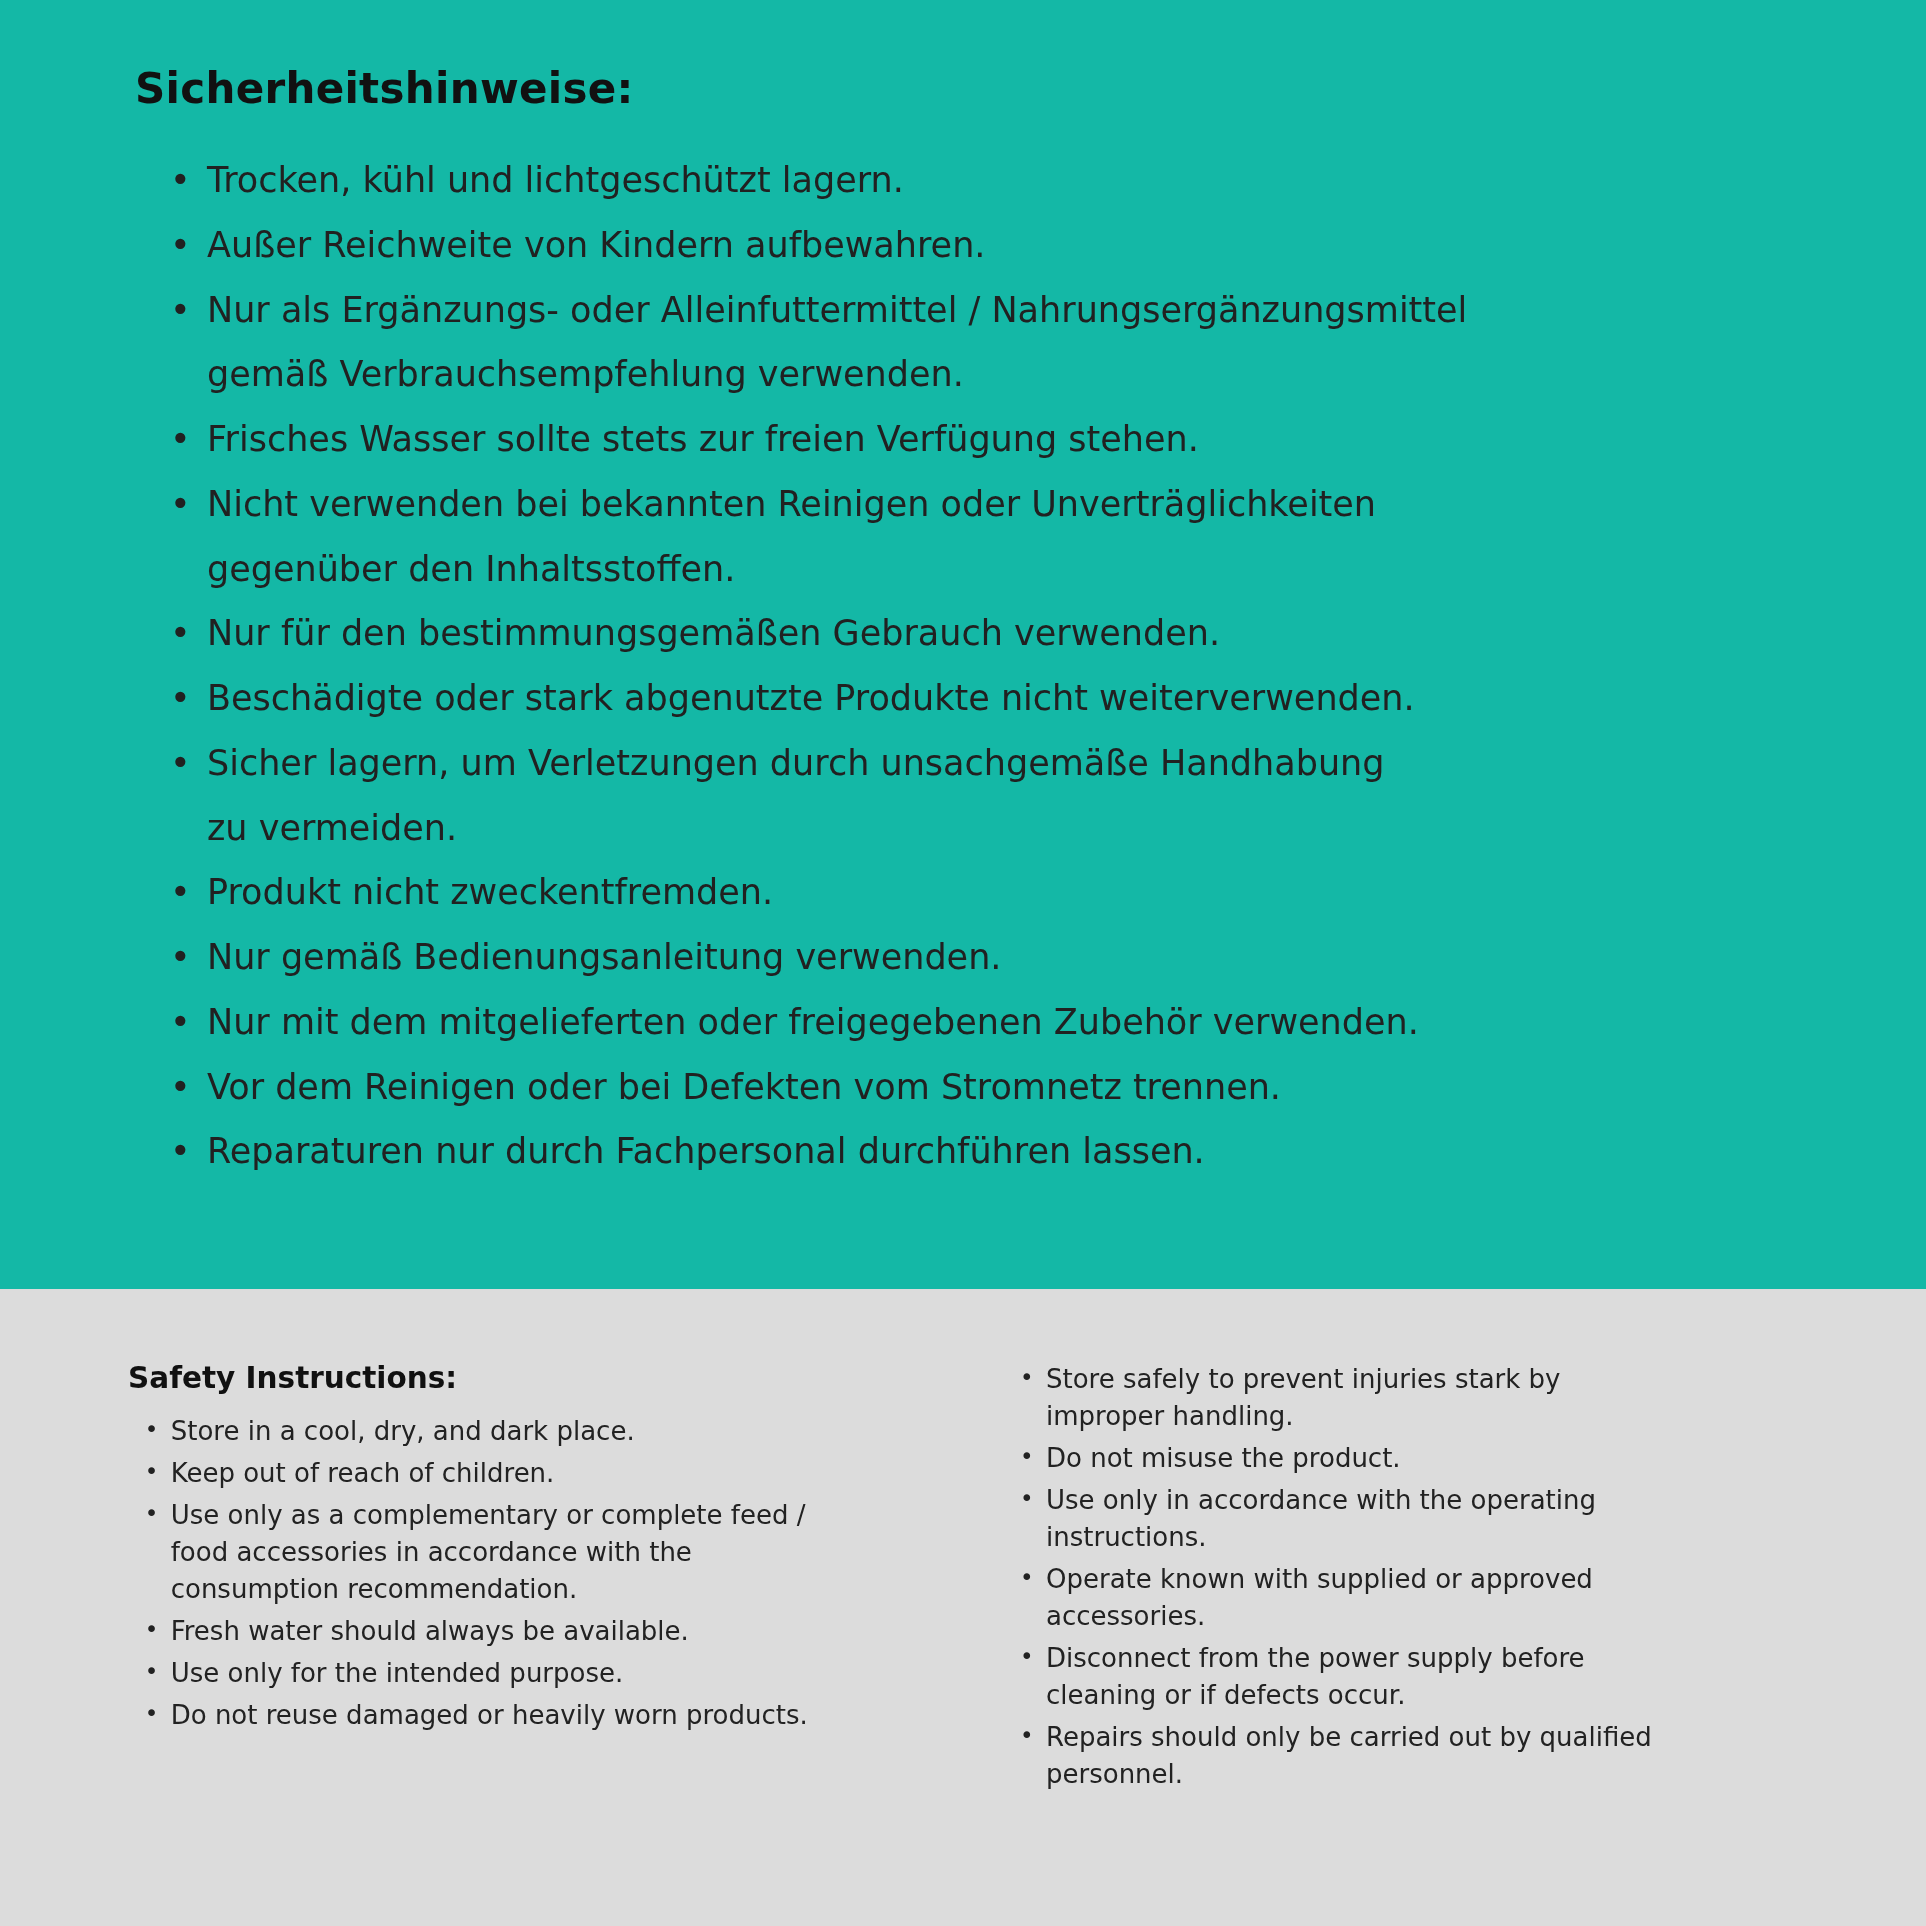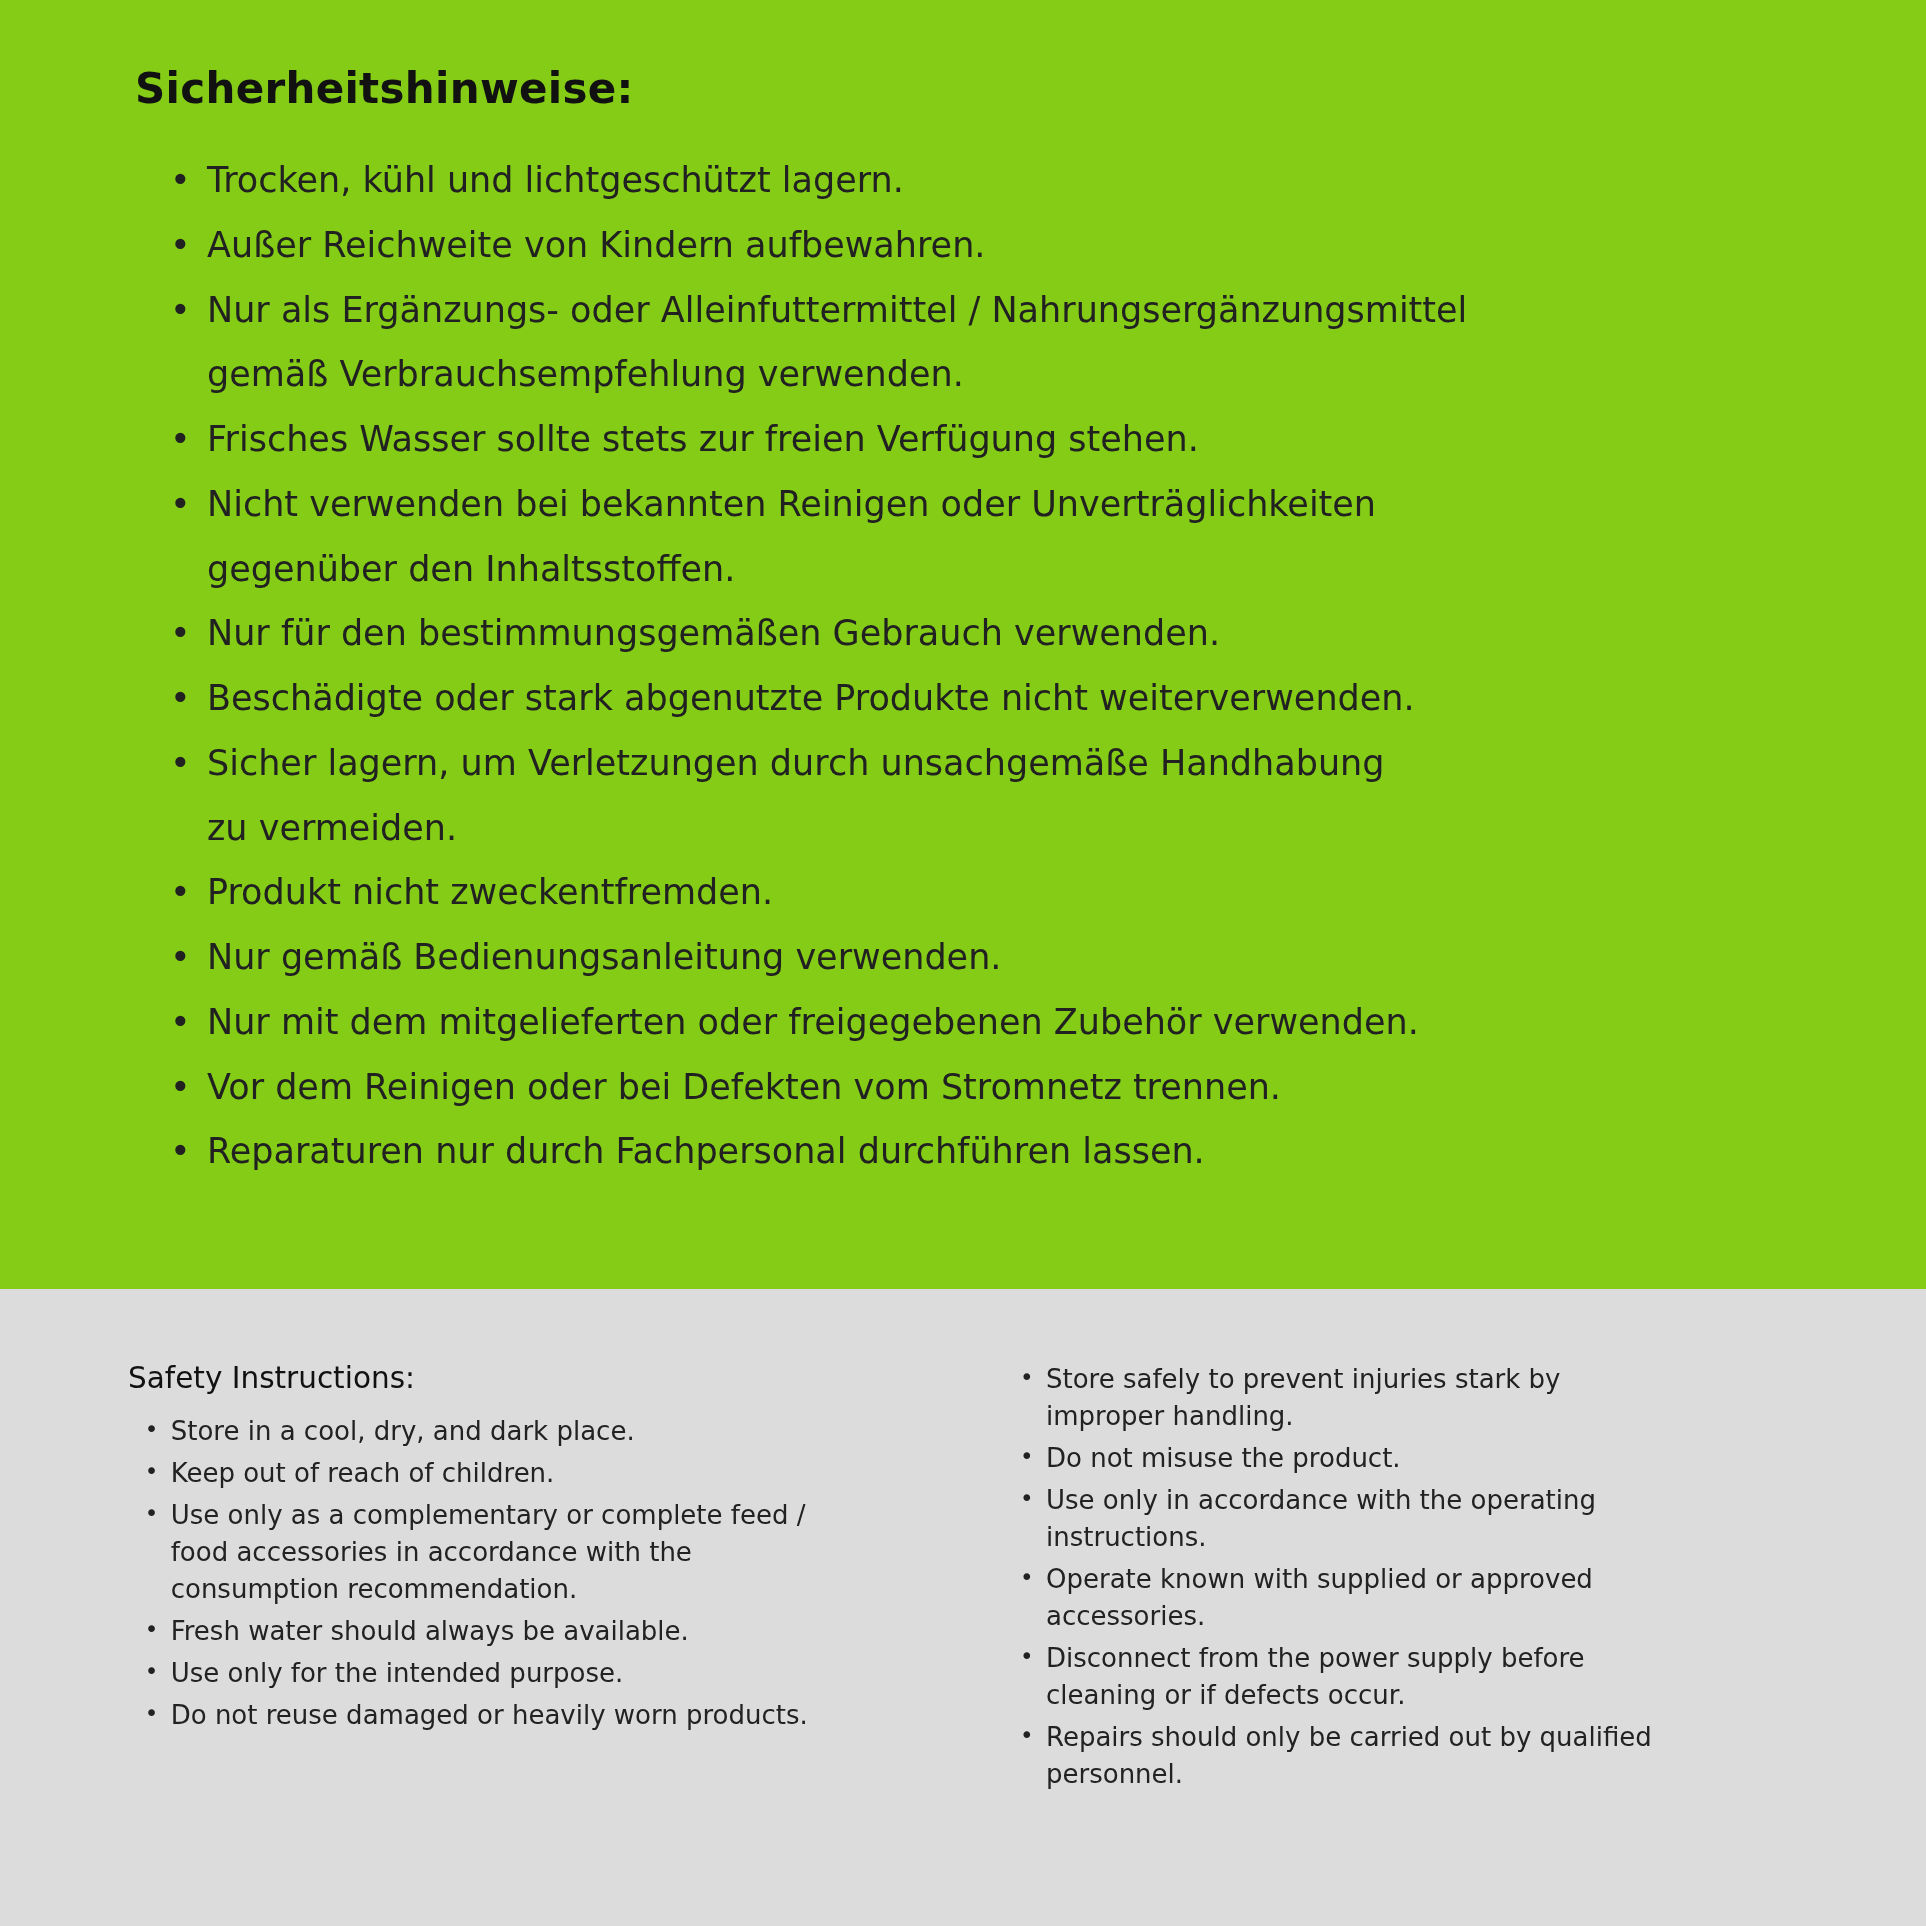--- a/index.html
+++ b/index.html
@@ -4,21 +4,21 @@
 <style>
   html, body {
     margin: 0;
     padding: 0;
     background: #ffffff;
   }
   .page {
     position: relative;
     width: 1926px;
     height: 1926px;
-    background: #84cc16;
+    background: #14b8a6;
     font-family: "DejaVu Sans", "Liberation Sans", sans-serif;
     color: #1e1e1e;
     overflow: hidden;
     box-sizing: border-box;
   }
   
   .german-section {
     box-sizing: border-box;
     padding: 64px 77px 0 135px;
   }
@@ -60,21 +60,21 @@
     padding: 72px 71px 39px 128px;
   }
   .cols {
     display: flex;
     gap: 96px;
   }
   .col-left  { width: 796px; flex: 0 0 auto; }
   .col-right { flex: 1 1 auto; min-width: 0; }
   .english-title {
     font-size: 29.5px;
-    font-weight: 400;
+    font-weight: 700;
     color: #111111;
     margin: 0 0 18px 0;
   }
   ul.en-list {
     list-style: none;
     margin: 0;
     padding: 0 0 0 16.7px;
   }
   .col-right ul.en-list { padding-left: 0; }
   ul.en-list li {

